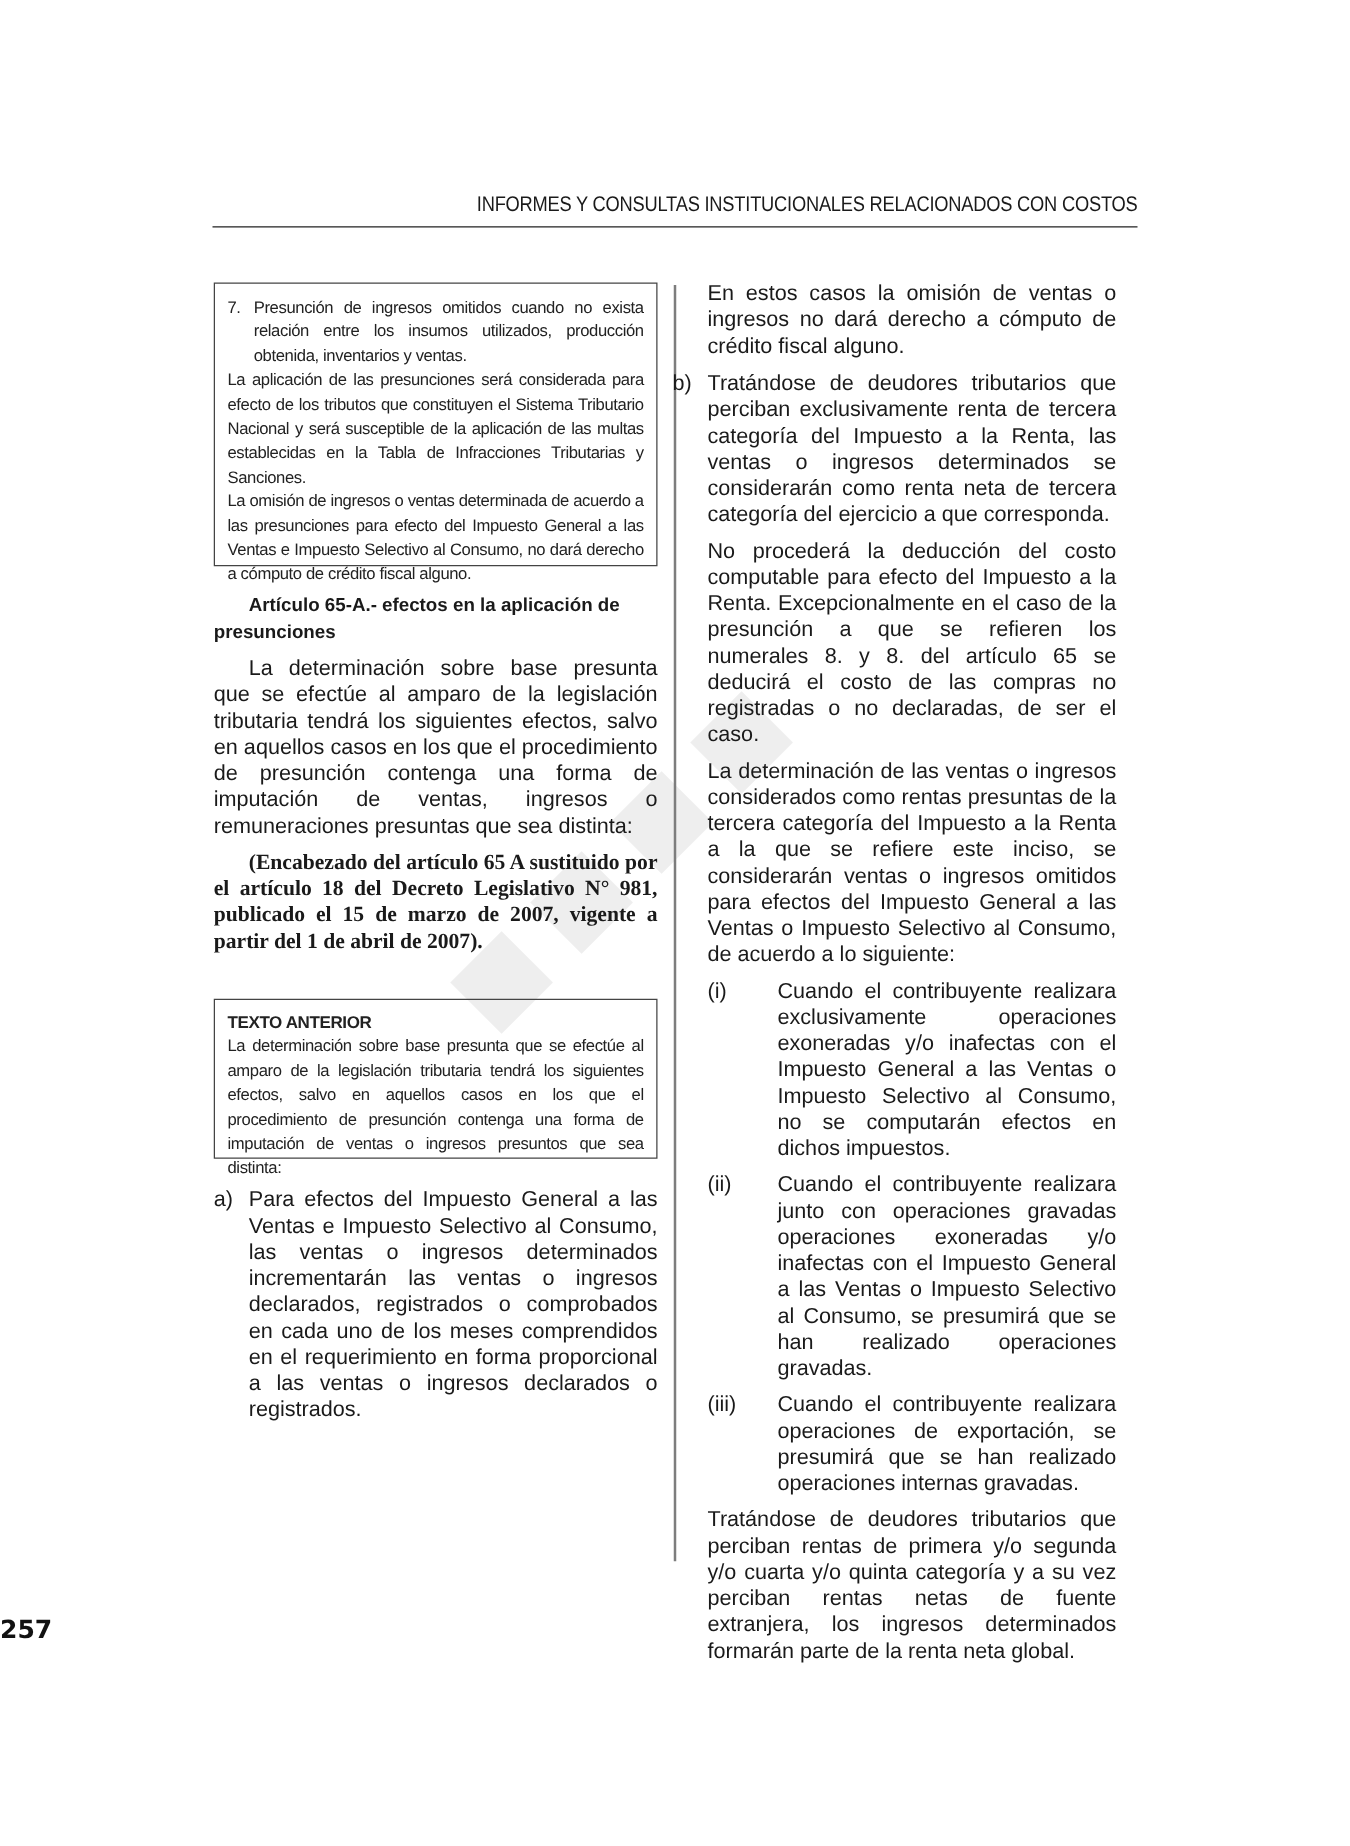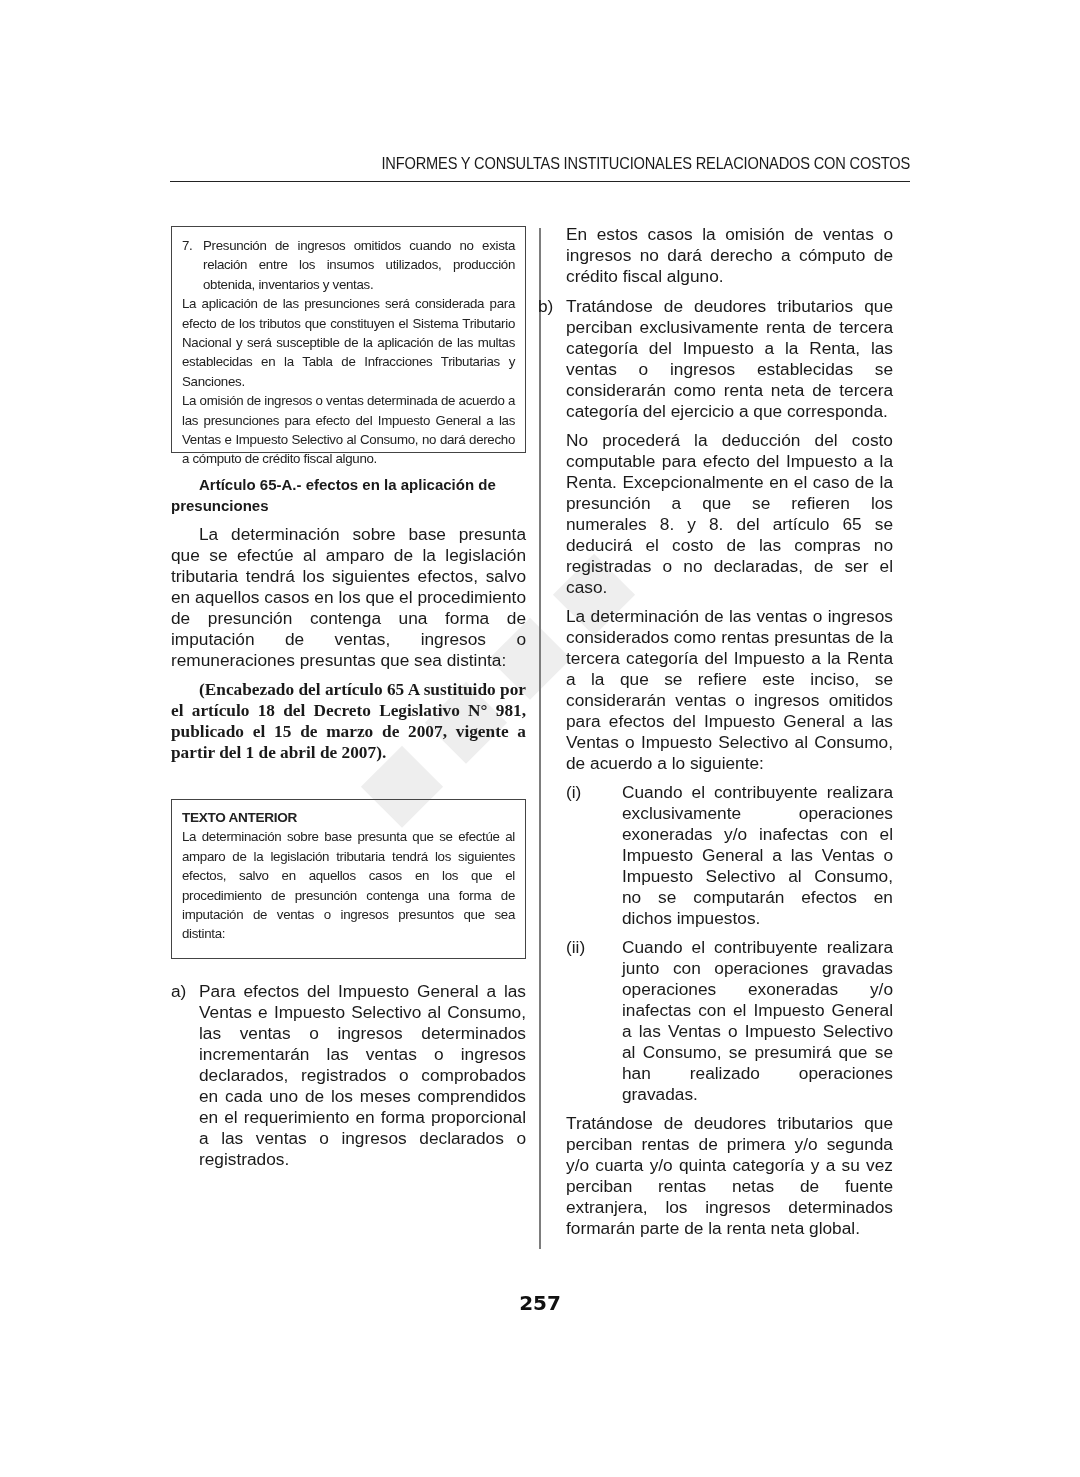--- a/index.html
+++ b/index.html
@@ -23,39 +23,39 @@
     .box {
       border: 1.5px solid #444; padding: 9px 10px 7px 10px; margin: 0;
       font-family: "Liberation Sans", sans-serif; font-size: 13.3px; line-height: 19.4px;
       color: #222; letter-spacing: -0.3px;
     }
     .box p { text-align: justify; }
     .box .num-item { display: flex; }
     .box .num-item .n { width: 21px; flex: none; }
     .box .num-item .t { flex: 1; text-align: justify; }
     .box1 { height: 227px; box-sizing: border-box; }
-    .box2 { margin-top: 36px; height: 160px; box-sizing: border-box; padding-top: 8px; }
+    .box2 { margin-top: 36px; height: 128px; box-sizing: border-box; padding-top: 8px; }
     .box-title { font-weight: bold; font-size: 13.6px; }
 
     .art-title { font-weight: bold; font-size: 15px; margin-top: 21px; line-height: 21px; text-indent: 28px; text-align: left; }
     .indent { text-indent: 28px; }
     .gap { margin-top: 8px; }
     .bold { font-weight: bold; font-family: Liberation Serif, serif; }
 
     .item { display: flex; margin-top: 9px; }
     .item .lbl { width: 28px; flex: none; }
     .item .body { flex: 1; }
     .item .body p + p { margin-top: 8px; }
     .sub { display: flex; margin-top: 8px; }
     .sub .lbl { width: 28px; flex: none; }
     .sub .body { flex: 1; margin-left: 28px; }
     .rp-indent { padding-left: 28px; }
 
     .page-number {
-      position: absolute; left: 0; width: 1080px; top: 1291px; text-align: center;
+      position: absolute; left: 0; width: 1080px; top: 1291px; 
       font-family: "DejaVu Sans", sans-serif; font-weight: bold; font-size: 20px; color: #111;
     }
 
     .watermark {
       position: absolute; left: 150px; top: 560px; width: 700px; height: 240px;
       transform: rotate(-45deg); transform-origin: center;
       font-family: "Liberation Sans", sans-serif; font-weight: bold; font-size: 120px;
       color: rgba(150,150,150,0.16); letter-spacing: 18px; pointer-events: none; white-space: nowrap;
       text-align: center; line-height: 240px;
     }
@@ -99,32 +99,36 @@
   </div>
 
   <div class="divider"></div>
 
   <div class="col col-right">
     <p class="rp-indent">En estos casos la omisión de ventas o ingresos no dará derecho a cómputo de crédito fiscal alguno.</p>
 
     <div class="item">
       <span class="lbl">b)</span>
       <div class="body">
-        <p>Tratándose de deudores tributarios que perciban exclusivamente renta de tercera categoría del Impuesto a la Renta, las ventas o ingresos establecidas se considerarán como renta neta de tercera categoría del ejercicio a que corresponda.</p>
+        <p>Tratándose de deudores tributarios que perciban exclusivamente renta de tercera categoría del Impuesto a la Renta, las ventas o ingresos determinados se considerarán como renta neta de tercera categoría del ejercicio a que corresponda.</p>
         <p>No procederá la deducción del costo computable para efecto del Impuesto a la Renta. Excepcionalmente en el caso de la presunción a que se refieren los numerales 8. y 8. del artículo 65 se deducirá el costo de las compras no registradas o no declaradas, de ser el caso.</p>
         <p>La determinación de las ventas o ingresos considerados como rentas presuntas de la tercera categoría del Impuesto a la Renta a la que se refiere este inciso, se considerarán ventas o ingresos omitidos para efectos del Impuesto General a las Ventas o Impuesto Selectivo al Consumo, de acuerdo a lo siguiente:</p>
 
         <div class="sub">
           <span class="lbl">(i)</span>
           <p class="body">Cuando el contribuyente realizara exclusivamente operaciones exoneradas y/o inafectas con el Impuesto General a las Ventas o Impuesto Selectivo al Consumo, no se computarán efectos en dichos impuestos.</p>
         </div>
         <div class="sub">
           <span class="lbl">(ii)</span>
           <p class="body">Cuando el contribuyente realizara junto con operaciones gravadas operaciones exoneradas y/o inafectas con el Impuesto General a las Ventas o Impuesto Selectivo al Consumo, se presumirá que se han realizado operaciones gravadas.</p>
         </div>
+        <div class="sub">
+          <span class="lbl">(iii)</span>
+          <p class="body">Cuando el contribuyente realizara operaciones de exportación, se presumirá que se han realizado operaciones internas gravadas.</p>
+        </div>
 
         <p style="margin-top:8px;">Tratándose de deudores tributarios que perciban rentas de primera y/o segunda y/o cuarta y/o quinta categoría y a su vez perciban rentas netas de fuente extranjera, los ingresos determinados formarán parte de la renta neta global.</p>
       </div>
     </div>
   </div>
 
   <div class="page-number">257</div>
 </div>
 
 </body></html>

